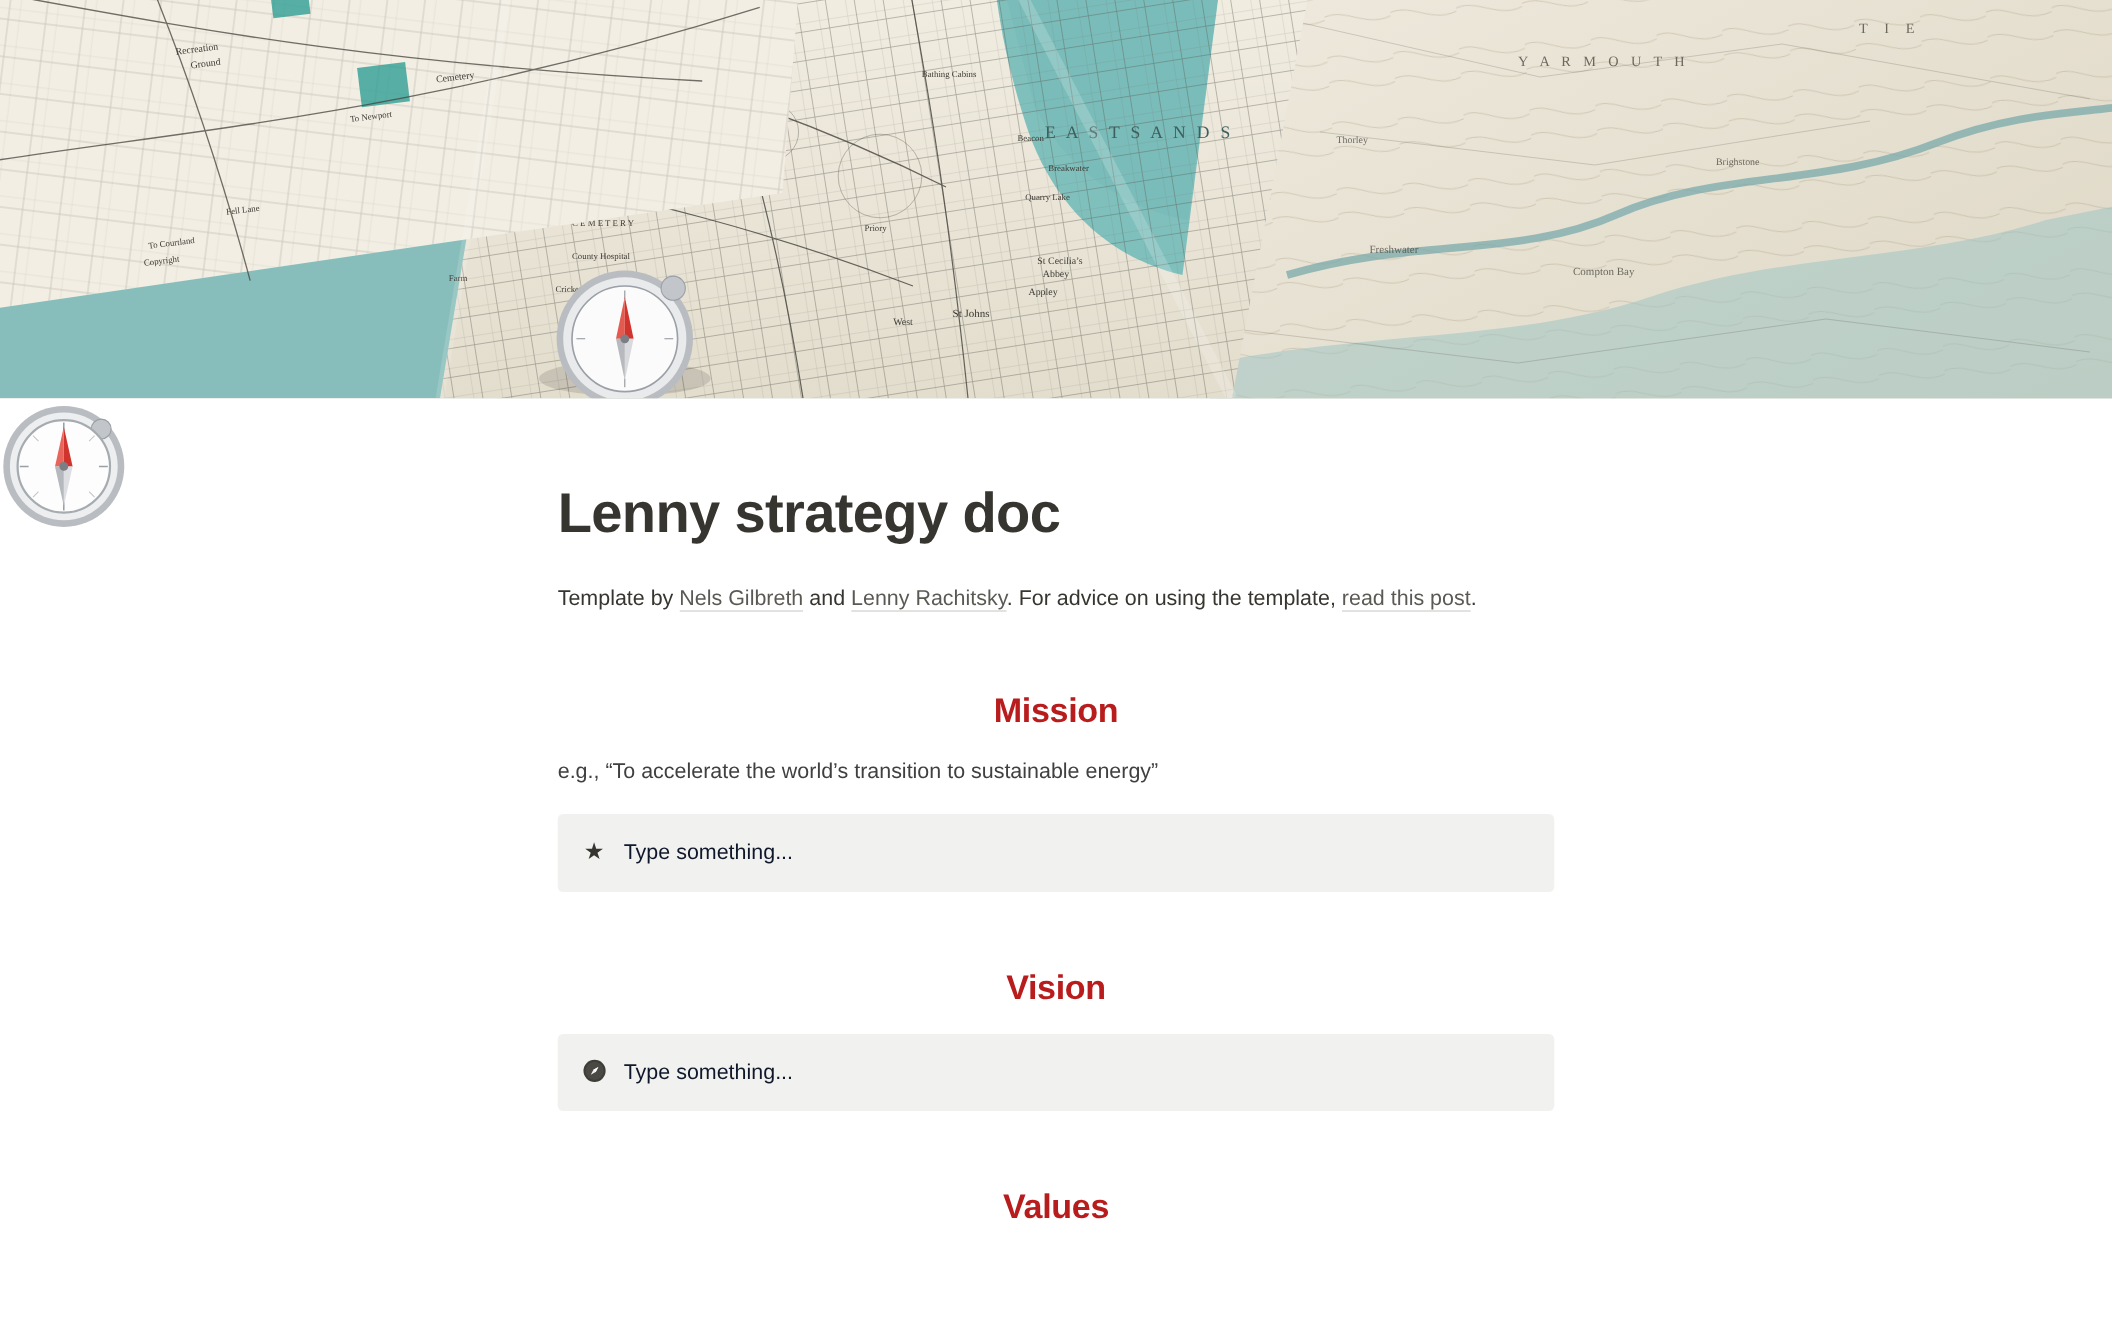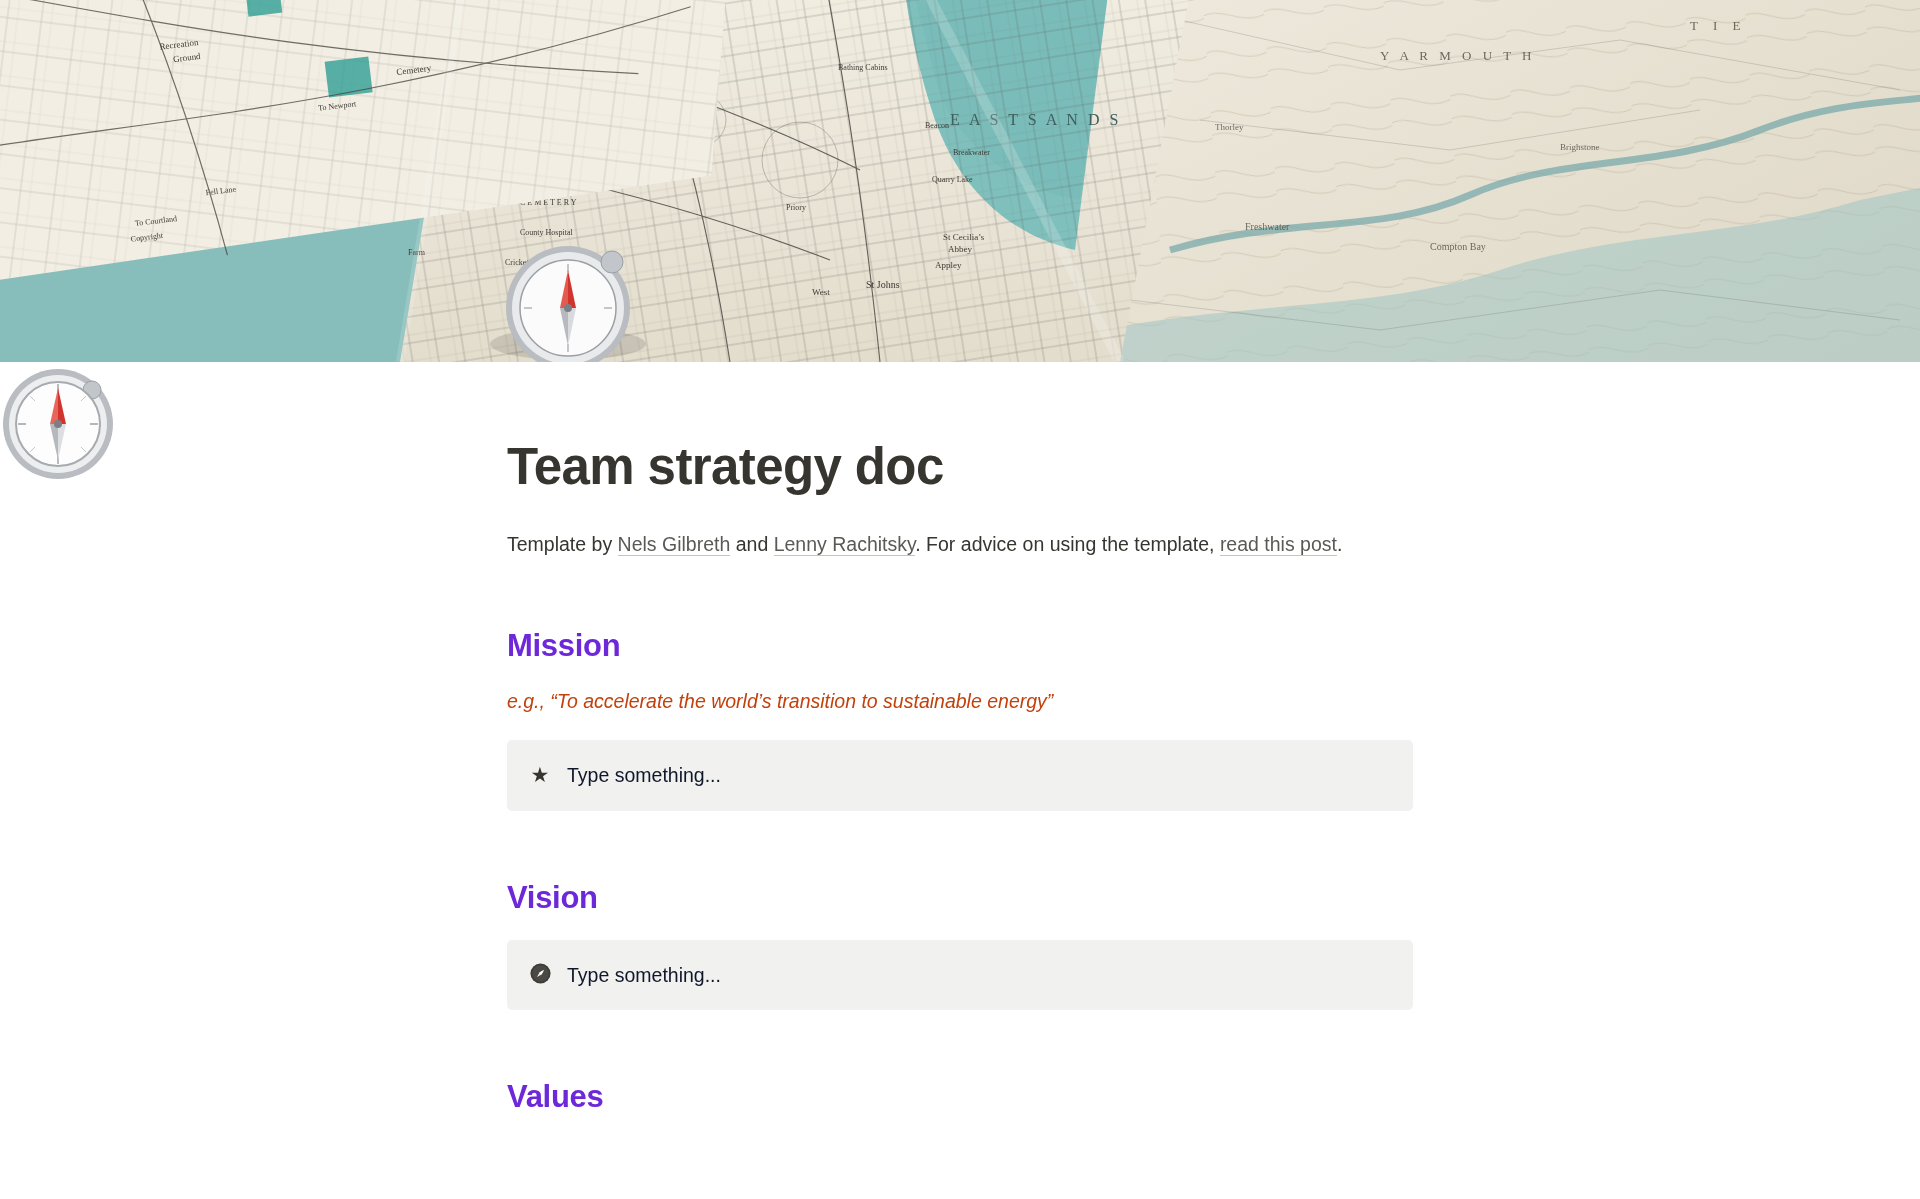--- a/index.html
+++ b/index.html
@@ -67,28 +67,28 @@
     opacity: 0.82;
     cursor: pointer;
   }
 
   h2.section {
     font-size: 31px;
     line-height: 1.2;
     font-weight: 700;
     letter-spacing: -0.3px;
     margin: 68px 0 0 0;
-    color: #6d28d9;
+    color: #b91c1c;
+    text-align: center;
   }
 
   .example {
     font-size: 19.5px;
-    font-style: italic;
     line-height: 1.55;
-    color: #c2410c;
+    color: #404040;
     margin-top: 22px;
     max-width: 900px;
   }
 
   .callout {
     display: flex;
     align-items: flex-start;
     gap: 14px;
     background: #f1f1ef;
     border-radius: 5px;
@@ -272,21 +272,21 @@
           <path d="M30 30 L35 35 M86 30 L81 35 M30 86 L35 81 M86 86 L81 81"></path>
         </g>
         <polygon points="58,22 66,58 58,58" fill="#d0342c"></polygon>
         <polygon points="58,22 50,58 58,58" fill="#e8655b"></polygon>
         <polygon points="58,94 66,58 58,58" fill="#dcdee2"></polygon>
         <polygon points="58,94 50,58 58,58" fill="#b5b8bd"></polygon>
         <circle cx="58" cy="58" r="4" fill="#7b7f85"></circle>
       </svg>
     </div>
 
-    <h1 class="title">Team strategy doc</h1>
+    <h1 class="title">Lenny strategy doc</h1>
 
     <p class="byline">
       <span>Template by </span><a href="#">Nels Gilbreth</a><span> and </span><a href="#">Lenny Rachitsky</a><span>. For advice on using the template, </span><a href="#">read this post</a><span>.</span>
     </p>
 
     <h2 class="section">Mission</h2>
     <p class="example">e.g., “To accelerate the world’s transition to sustainable energy”</p>
     <div class="callout">
       <span class="callout-icon">★</span>
       <span class="callout-text">Type something...</span>

